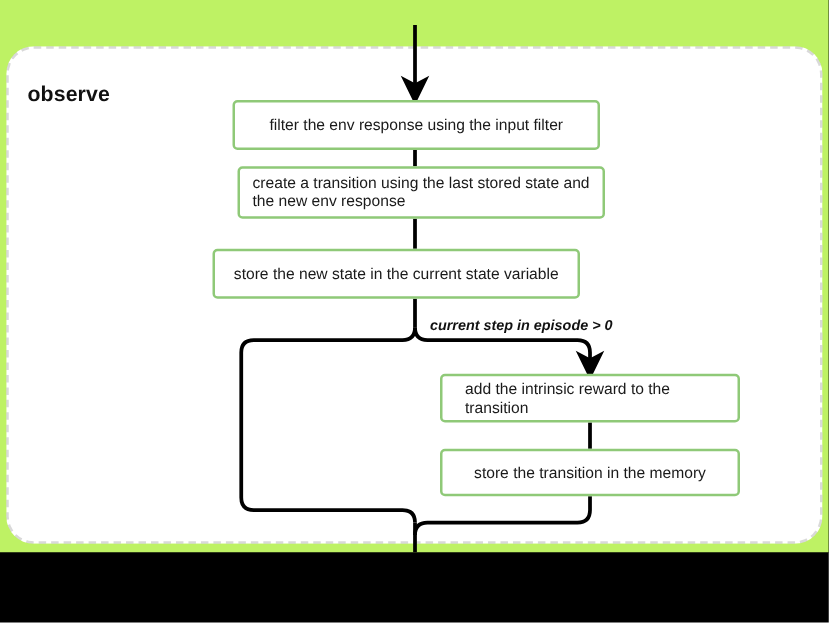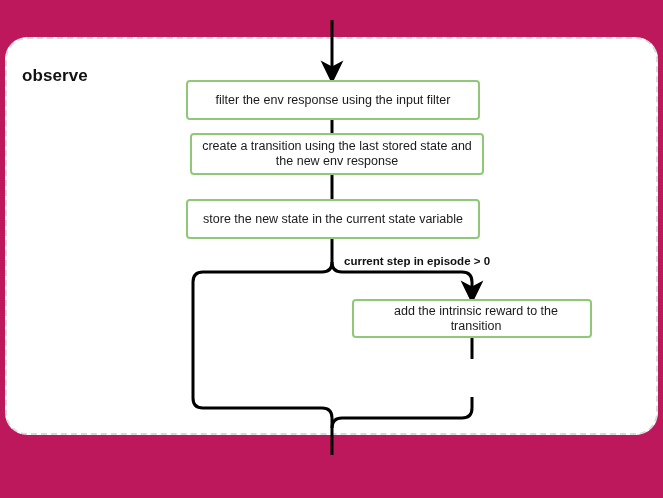--- a/index.html
+++ b/index.html
@@ -3,22 +3,22 @@
 <meta charset="utf-8">
 <style>
   html, body {
     margin: 0;
     padding: 0;
     background: #000000;
   }
   #canvas {
     position: relative;
     width: 663px;
-    height: 498px;
-    background: #be185d;
+    height: 442px;
+    background: #bef264;
     overflow: hidden;
     font-family: "Liberation Sans", sans-serif;
   }
   
   #observe-group {
     position: absolute;
     left: 5px;
     top: 37px;
     width: 653px;
     height: 398px;
@@ -38,40 +38,41 @@
   }
   .node {
     position: absolute;
     box-sizing: border-box;
     background: #ffffff;
     border: 2.5px solid #8fc978;
     border-radius: 4px;
     display: flex;
     align-items: center;
     justify-content: center;
-    text-align: center;
+    text-align: left;
     color: #1a1a1a;
     font-size: 12.5px;
     line-height: 15px;
     padding: 2px 10px;
   }
   #node-filter      { left:186px; top: 80px; width:294px; height:40px; }
   #node-create      { left:190px; top:133px; width:294px; height:42px; }
-  #node-store-state { left:186px; top:199px; width:294px; height:40px; }
+  #node-store-state { left:170px; top:199px; width:294px; height:40px; }
   #node-intrinsic   { left:352px; top:299px; width:240px; height:39px;padding-left:18px; }
   #node-memory      { left:352px; top:359px; width:240px; height:38px; }
 
   #cond-label {
     position: absolute;
     left: 344px;
     top: 255px;
     font-size: 11.5px;
     font-weight: bold;
     color: #111111;
     white-space: nowrap;
+    font-style: italic;
   }
   #edges {
     position: absolute;
     left: 0; top: 0;
     width: 663px;
     height: 498px;
     pointer-events: none;
   }
 </style>
 </head>
@@ -110,16 +111,17 @@
   <div id="group-title">observe</div>
 
   <div class="node" id="node-filter">filter the env response using the input filter</div>
 
   <div class="node" id="node-create">create a transition using the last stored state and the new env response</div>
 
   <div class="node" id="node-store-state">store the new state in the current state variable</div>
 
   <div class="node" id="node-intrinsic">add the intrinsic reward to the transition</div>
 
+  <div class="node" id="node-memory">store the transition in the memory</div>
 
   <div id="cond-label">current step in episode &gt; 0</div>
 
 </div>
 
 </body></html>

